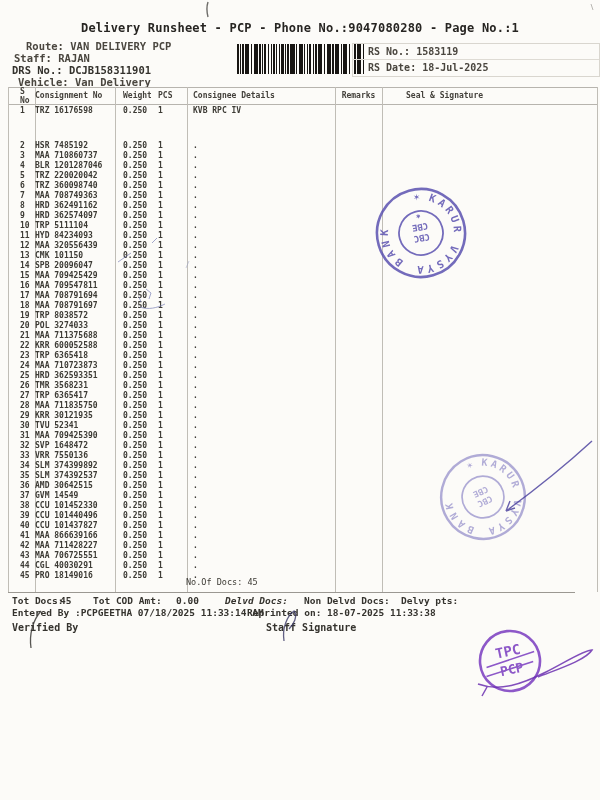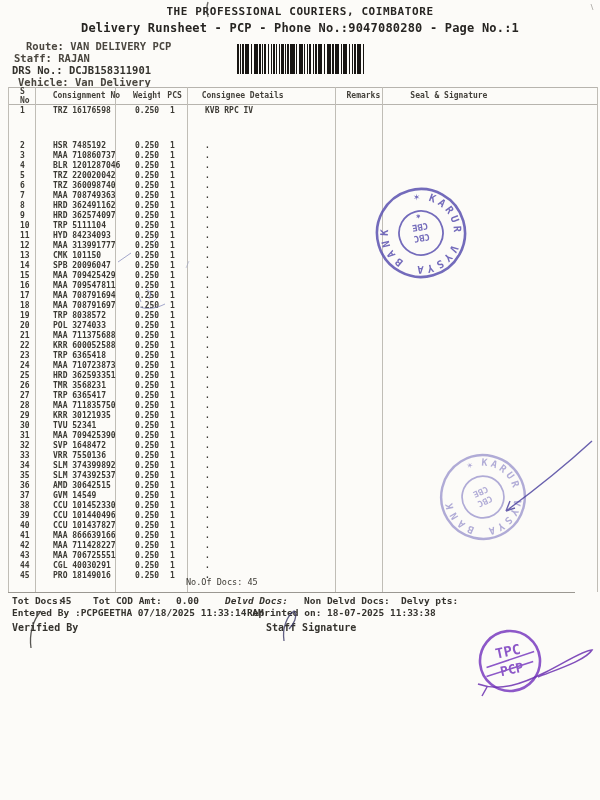--- a/index.html
+++ b/index.html
@@ -24,48 +24,51 @@
   }
   
   .hline{position:absolute;height:1px;background:#b7b4ae;}
   .vline{position:absolute;width:1px;background:#c0bdb6;}
   .thead{left:8px;top:87px;width:589px;height:17px;display:flex;align-items:center;font-size:8px;font-weight:bold;color:#44413b;}
   .trow{display:flex;height:10px;line-height:10px;font-size:8px;font-weight:bold;color:#3c3a34;white-space:pre;}
   .trow.first{margin-bottom:25px;}
   .tbody{position:absolute;left:8px;top:106px;width:589px;}
   .cell{display:block;overflow:hidden;}
   .c-sno{width:27px;padding-left:12px;box-sizing:border-box;}
-  .c-cn{width:80px;padding-left:6px;box-sizing:border-box;margin-left:12px;}
+  .c-cn{width:80px;padding-left:0;box-sizing:border-box;}
   .c-wt{width:36px;padding-left:8px;box-sizing:border-box;}
   .c-pcs{width:36px;padding-left:7px;box-sizing:border-box;}
   .c-cons{width:148px;padding-left:6px;box-sizing:border-box;}
   .c-rem{width:47px;text-align:center;}
   .c-seal{width:215px;padding-left:24px;box-sizing:border-box;}
   .no-docs{left:186px;top:577px;font-size:8.5px;font-weight:normal;color:#3c3a34;}
   .totals{top:595px;font-size:9.5px;font-weight:bold;color:#35332e;white-space:pre;}
   .entered{top:607px;font-size:9.5px;font-weight:bold;color:#35332e;white-space:pre;}
   .signline{top:622px;font-size:10px;font-weight:bold;color:#35332e;}
   .overlay{position:absolute;left:0;top:0;pointer-events:none;}
   .stamp-ring{font-family:"DejaVu Sans Mono",monospace;font-weight:bold;}
 </style>
 </head>
 <body>
 
 <div class="sheet">
 
-  <div class="abs doc-title">THE PROFESSIONAL COURIERS, COIMBATORE</div>
   <div class="abs doc-subtitle">Delivery Runsheet - PCP - Phone No.:9047080280 - Page No.:1</div>
 
   <div class="abs meta" style="left:14px;top:40px;padding-left:12px;">Route: VAN DELIVERY PCP</div>
   <div class="abs meta" style="left:14px;top:52px;">Staff: RAJAN</div>
   <div class="abs meta" style="left:12px;top:64px;color:#33312c;">DRS No.: DCJB158311901</div>
   <div class="abs meta" style="left:18px;top:76px;text-decoration:underline;">Vehicle: Van Delivery</div>
 
   <div class="abs barcode"></div>
 
+  <div class="abs rs-box">
+    <div class="rs-row first">RS No.: 1583119</div>
+    <div class="rs-row">RS Date: 18-Jul-2025</div>
+  </div>
 
   <div class="hline" style="left:8px;top:87px;width:589px;"></div>
   <div class="hline" style="left:8px;top:104px;width:589px;"></div>
   <div class="hline" style="left:8px;top:592px;width:567px;background:#9b9892;"></div>
   <div class="vline" style="left:8px;top:87px;height:505px;"></div>
   <div class="vline" style="left:35px;top:87px;height:505px;"></div>
   <div class="vline" style="left:115px;top:87px;height:505px;"></div>
   <div class="vline" style="left:187px;top:87px;height:505px;"></div>
   <div class="vline" style="left:335px;top:87px;height:505px;"></div>
   <div class="vline" style="left:382px;top:87px;height:505px;"></div>
@@ -86,21 +89,21 @@
       <div class="trow"><span class="cell c-sno">2</span><span class="cell c-cn">HSR 7485192</span><span class="cell c-wt">0.250</span><span class="cell c-pcs">1</span><span class="cell c-cons">.</span></div>
       <div class="trow"><span class="cell c-sno">3</span><span class="cell c-cn">MAA 710860737</span><span class="cell c-wt">0.250</span><span class="cell c-pcs">1</span><span class="cell c-cons">.</span></div>
       <div class="trow"><span class="cell c-sno">4</span><span class="cell c-cn">BLR 1201287046</span><span class="cell c-wt">0.250</span><span class="cell c-pcs">1</span><span class="cell c-cons">.</span></div>
       <div class="trow"><span class="cell c-sno">5</span><span class="cell c-cn">TRZ 220020042</span><span class="cell c-wt">0.250</span><span class="cell c-pcs">1</span><span class="cell c-cons">.</span></div>
       <div class="trow"><span class="cell c-sno">6</span><span class="cell c-cn">TRZ 360098740</span><span class="cell c-wt">0.250</span><span class="cell c-pcs">1</span><span class="cell c-cons">.</span></div>
       <div class="trow"><span class="cell c-sno">7</span><span class="cell c-cn">MAA 708749363</span><span class="cell c-wt">0.250</span><span class="cell c-pcs">1</span><span class="cell c-cons">.</span></div>
       <div class="trow"><span class="cell c-sno">8</span><span class="cell c-cn">HRD 362491162</span><span class="cell c-wt">0.250</span><span class="cell c-pcs">1</span><span class="cell c-cons">.</span></div>
       <div class="trow"><span class="cell c-sno">9</span><span class="cell c-cn">HRD 362574097</span><span class="cell c-wt">0.250</span><span class="cell c-pcs">1</span><span class="cell c-cons">.</span></div>
       <div class="trow"><span class="cell c-sno">10</span><span class="cell c-cn">TRP 5111104</span><span class="cell c-wt">0.250</span><span class="cell c-pcs">1</span><span class="cell c-cons">.</span></div>
       <div class="trow"><span class="cell c-sno">11</span><span class="cell c-cn">HYD 84234093</span><span class="cell c-wt">0.250</span><span class="cell c-pcs">1</span><span class="cell c-cons">.</span></div>
-      <div class="trow"><span class="cell c-sno">12</span><span class="cell c-cn">MAA 313991777</span><span class="cell c-wt">0.250</span><span class="cell c-pcs">1</span><span class="cell c-cons">.</span></div>
+      <div class="trow"><span class="cell c-sno">12</span><span class="cell c-cn">MAA 320556439</span><span class="cell c-wt">0.250</span><span class="cell c-pcs">1</span><span class="cell c-cons">.</span></div>
       <div class="trow"><span class="cell c-sno">13</span><span class="cell c-cn">CMK 101150</span><span class="cell c-wt">0.250</span><span class="cell c-pcs">1</span><span class="cell c-cons">.</span></div>
       <div class="trow"><span class="cell c-sno">14</span><span class="cell c-cn">SPB 20096047</span><span class="cell c-wt">0.250</span><span class="cell c-pcs">1</span><span class="cell c-cons">.</span></div>
       <div class="trow"><span class="cell c-sno">15</span><span class="cell c-cn">MAA 709425429</span><span class="cell c-wt">0.250</span><span class="cell c-pcs">1</span><span class="cell c-cons">.</span></div>
       <div class="trow"><span class="cell c-sno">16</span><span class="cell c-cn">MAA 709547811</span><span class="cell c-wt">0.250</span><span class="cell c-pcs">1</span><span class="cell c-cons">.</span></div>
       <div class="trow"><span class="cell c-sno">17</span><span class="cell c-cn">MAA 708791694</span><span class="cell c-wt">0.250</span><span class="cell c-pcs">1</span><span class="cell c-cons">.</span></div>
       <div class="trow"><span class="cell c-sno">18</span><span class="cell c-cn">MAA 708791697</span><span class="cell c-wt">0.250</span><span class="cell c-pcs">1</span><span class="cell c-cons">.</span></div>
       <div class="trow"><span class="cell c-sno">19</span><span class="cell c-cn">TRP 8038572</span><span class="cell c-wt">0.250</span><span class="cell c-pcs">1</span><span class="cell c-cons">.</span></div>
       <div class="trow"><span class="cell c-sno">20</span><span class="cell c-cn">POL 3274033</span><span class="cell c-wt">0.250</span><span class="cell c-pcs">1</span><span class="cell c-cons">.</span></div>
       <div class="trow"><span class="cell c-sno">21</span><span class="cell c-cn">MAA 711375688</span><span class="cell c-wt">0.250</span><span class="cell c-pcs">1</span><span class="cell c-cons">.</span></div>
       <div class="trow"><span class="cell c-sno">22</span><span class="cell c-cn">KRR 600052588</span><span class="cell c-wt">0.250</span><span class="cell c-pcs">1</span><span class="cell c-cons">.</span></div>

